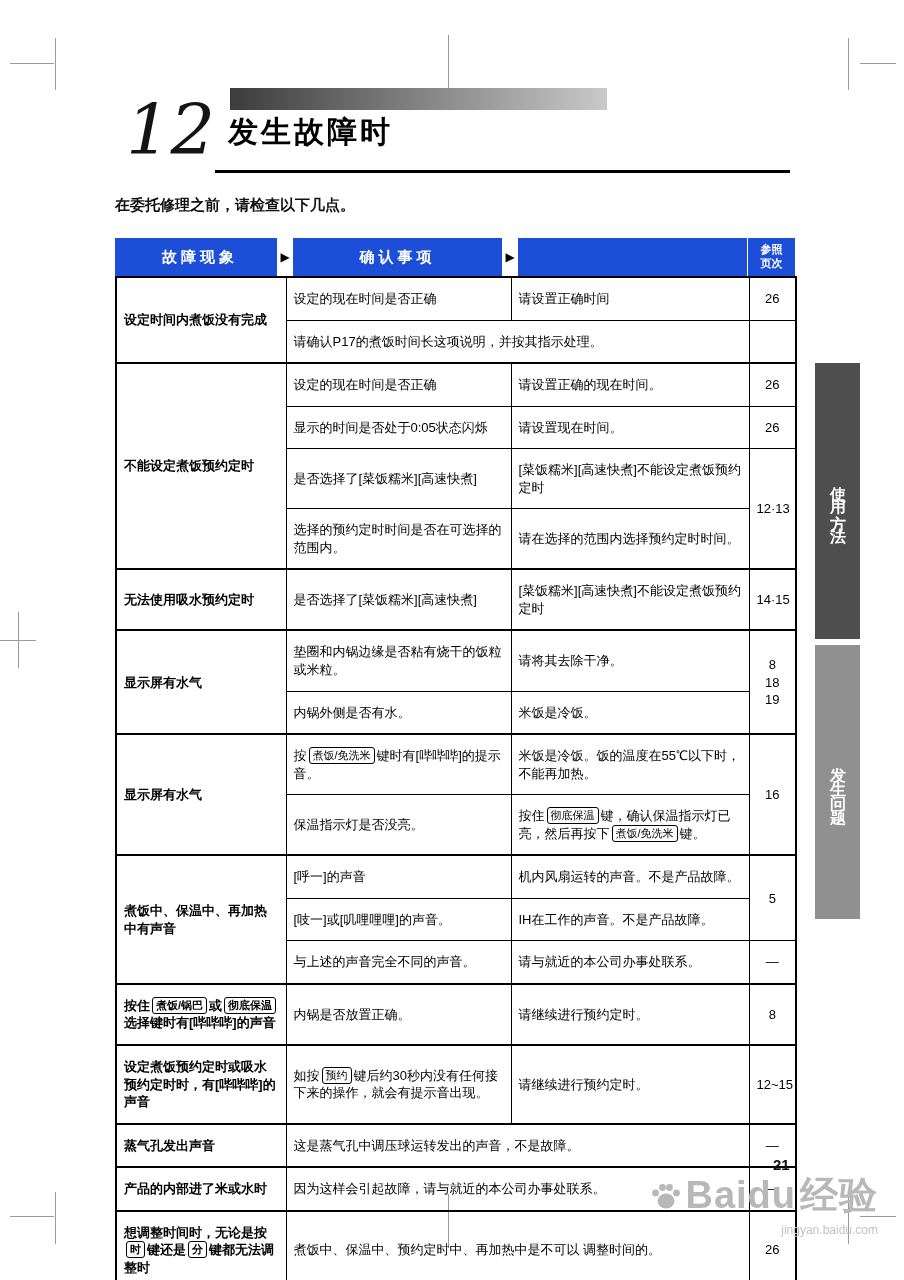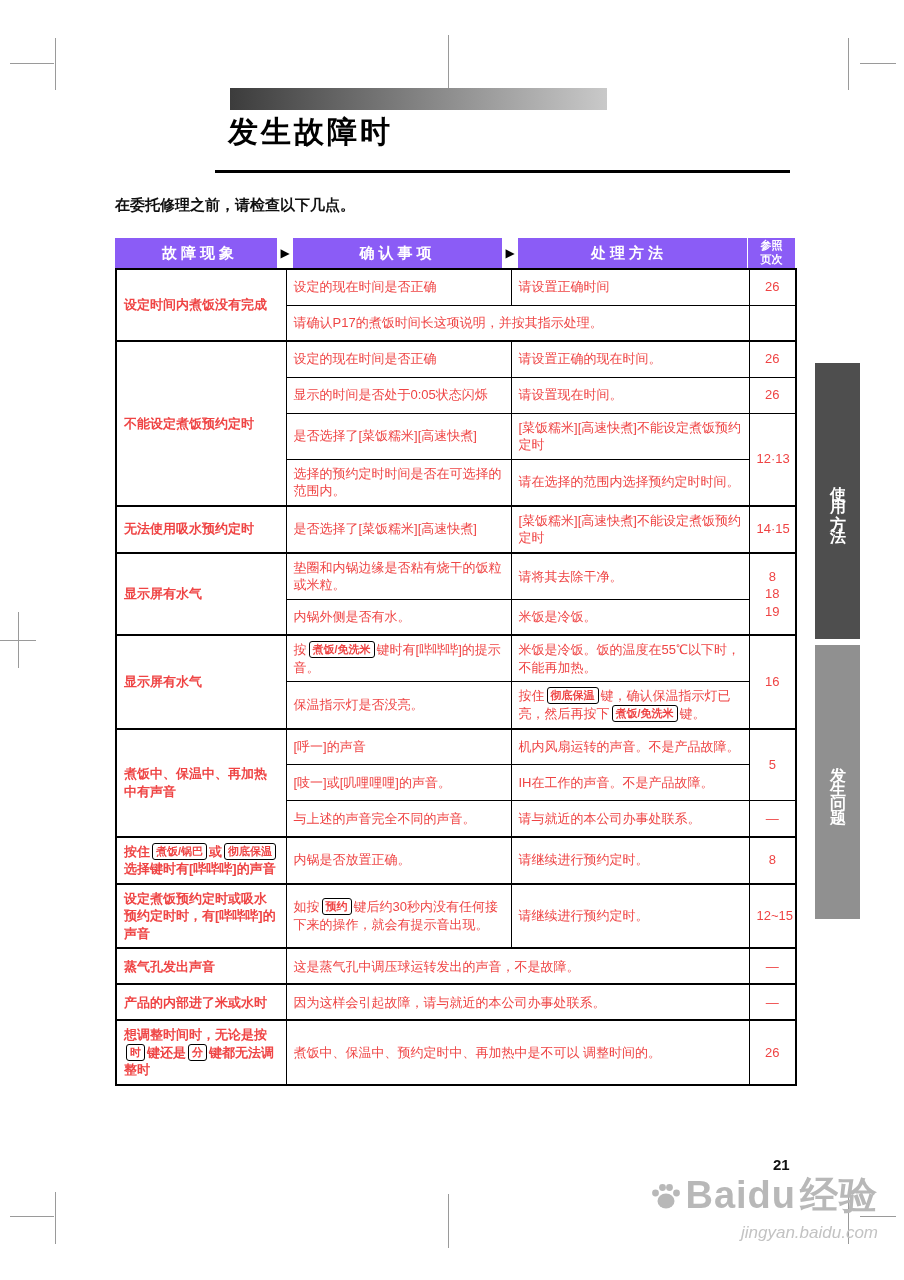--- a/index.html
+++ b/index.html
@@ -11,84 +11,84 @@
 
   
   .chapter-num { position:absolute; left:126px; top:92px; font-family:"DejaVu Serif", serif; font-style:italic; font-size:70px; line-height:1.1; color:#141414; }
   .title-bar { position:absolute; left:230px; top:88px; width:377px; height:22px; background:linear-gradient(to right,#3c3c3c,#c9c9c9); }
   .page-title { position:absolute; left:228px; top:112px; margin:0; font-size:30px; font-weight:bold; color:#000; letter-spacing:3px; }
   .title-rule { position:absolute; left:215px; top:170px; width:575px; height:3px; background:#000; }
   .intro { position:absolute; left:115px; top:196px; margin:0; font-size:15px; font-weight:bold; color:#111; }
 
   
   .table-wrap { position:absolute; left:115px; top:238px; width:680px; }
-  .t-head { position:relative; height:30px; background:#8b5cf6; }
+  .t-head { position:relative; height:38px; background:#1d4ed8; }
   .h-label { position:absolute; top:0; height:100%; display:flex; align-items:center; justify-content:center; color:#fff; font-weight:bold; font-size:15px; letter-spacing:4px; }
   .h-l1 { left:0; width:170px; }
   .h-l2 { left:170px; width:225px; }
   .h-l3 { left:395px; width:238px; }
   .h-l4 { left:633px; width:47px; font-size:11px; letter-spacing:0; line-height:1.25; white-space:pre-line; text-align:center; }
   .h-gap { position:absolute; top:0; height:100%; width:16px; background:#fff; display:flex; align-items:center; justify-content:center; font-size:12px; color:#000; }
   .h-g1 { left:162px; } .h-g2 { left:387px; }
   .h-sep { position:absolute; left:632px; top:0; width:1px; height:100%; background:#fff; }
 
   
   table.t-body { width:680px; border-collapse:collapse; table-layout:fixed; border:2px solid #000; }
   table.t-body tr { height:36px; }
-  table.t-body td { border:1px solid #000; padding:5px 7px; font-size:13px; line-height:1.35; color:#ef4444; vertical-align:middle; }
+  table.t-body td { border:1px solid #000; padding:12px 7px; font-size:13px; line-height:1.35; color:#000000; vertical-align:middle; }
   tr.group-start td { border-top:2px solid #000; }
   td.col-ph { font-weight:bold; }
   td.col-ref { text-align:center; padding:3px 2px; font-size:12px; white-space:pre-line; }
   td.col-merged {}
-  .keycap { display:inline-block; border:1px solid #000; border-radius:3px; padding:0 3px; font-size:11px; line-height:15px; margin:0 2px; vertical-align:1px; font-weight:bold; }
+  .keycap { display:inline-block; border:1px solid #000; border-radius:3px; padding:0 3px; font-size:11px; line-height:15px; margin:0 2px; vertical-align:1px; font-weight:normal; }
   td.col-ph .keycap { font-weight:bold; }
 
   
   .side-tab { position:absolute; left:815px; width:45px; display:flex; align-items:center; justify-content:center; }
   .tab-usage { top:363px; height:276px; background:#4e4e4e; }
   .tab-problems { top:645px; height:274px; background:#909090; }
   .side-tab span { writing-mode:vertical-rl; color:#fff; font-weight:bold; font-size:16px; letter-spacing:14px; }
 
   
   .page-num { position:absolute; left:773px; top:1156px; font-size:15px; font-weight:bold; color:#111; }
   .watermark { position:absolute; right:26px; top:1170px; text-align:right; color:#b8b8b8; }
   .wm-main { font-size:38px; font-weight:bold; letter-spacing:1px; display:flex; align-items:center; justify-content:flex-end; gap:4px; }
   .wm-main svg { fill:#b8b8b8; }
-  .wm-url { font-size:17px; margin-top:2px; color:#c3c3c3;font-style:italic; }
+  .wm-url { font-size:12px; margin-top:2px; color:#c3c3c3; }
 </style>
 </head>
 <body>
 
 <div class="page">
 
   <div class="crop" style="left:55px;top:38px;width:1px;height:52px;"></div>
   <div class="crop" style="left:10px;top:63px;width:44px;height:1px;"></div>
   <div class="crop" style="left:448px;top:35px;width:1px;height:54px;"></div>
   <div class="crop" style="left:848px;top:38px;width:1px;height:52px;"></div>
   <div class="crop" style="left:860px;top:63px;width:36px;height:1px;"></div>
   <div class="crop" style="left:18px;top:612px;width:1px;height:56px;"></div>
   <div class="crop" style="left:0px;top:640px;width:36px;height:1px;"></div>
   <div class="crop" style="left:55px;top:1192px;width:1px;height:52px;"></div>
   <div class="crop" style="left:10px;top:1216px;width:44px;height:1px;"></div>
   <div class="crop" style="left:448px;top:1194px;width:1px;height:54px;"></div>
   <div class="crop" style="left:848px;top:1192px;width:1px;height:52px;"></div>
   <div class="crop" style="left:860px;top:1216px;width:36px;height:1px;"></div>
 
+  <div class="chapter-num">12</div>
   <div class="title-bar"></div>
   <h1 class="page-title">发生故障时</h1>
   <div class="title-rule"></div>
   <p class="intro">在委托修理之前，请检查以下几点。</p>
 
   <div class="table-wrap">
     <div class="t-head">
       <div class="h-label h-l1">故障现象</div>
       <div class="h-gap h-g1">▶</div>
       <div class="h-label h-l2">确认事项</div>
       <div class="h-gap h-g2">▶</div>
-      <div class="h-label h-l3">处理方法</div>
       <div class="h-sep"></div>
       <div class="h-label h-l4">参照
 页次</div>
     </div>
     <table class="t-body">
       <colgroup>
         <col style="width:170px">
           <col style="width:225px">
           <col style="width:238px">
           <col style="width:47px">

